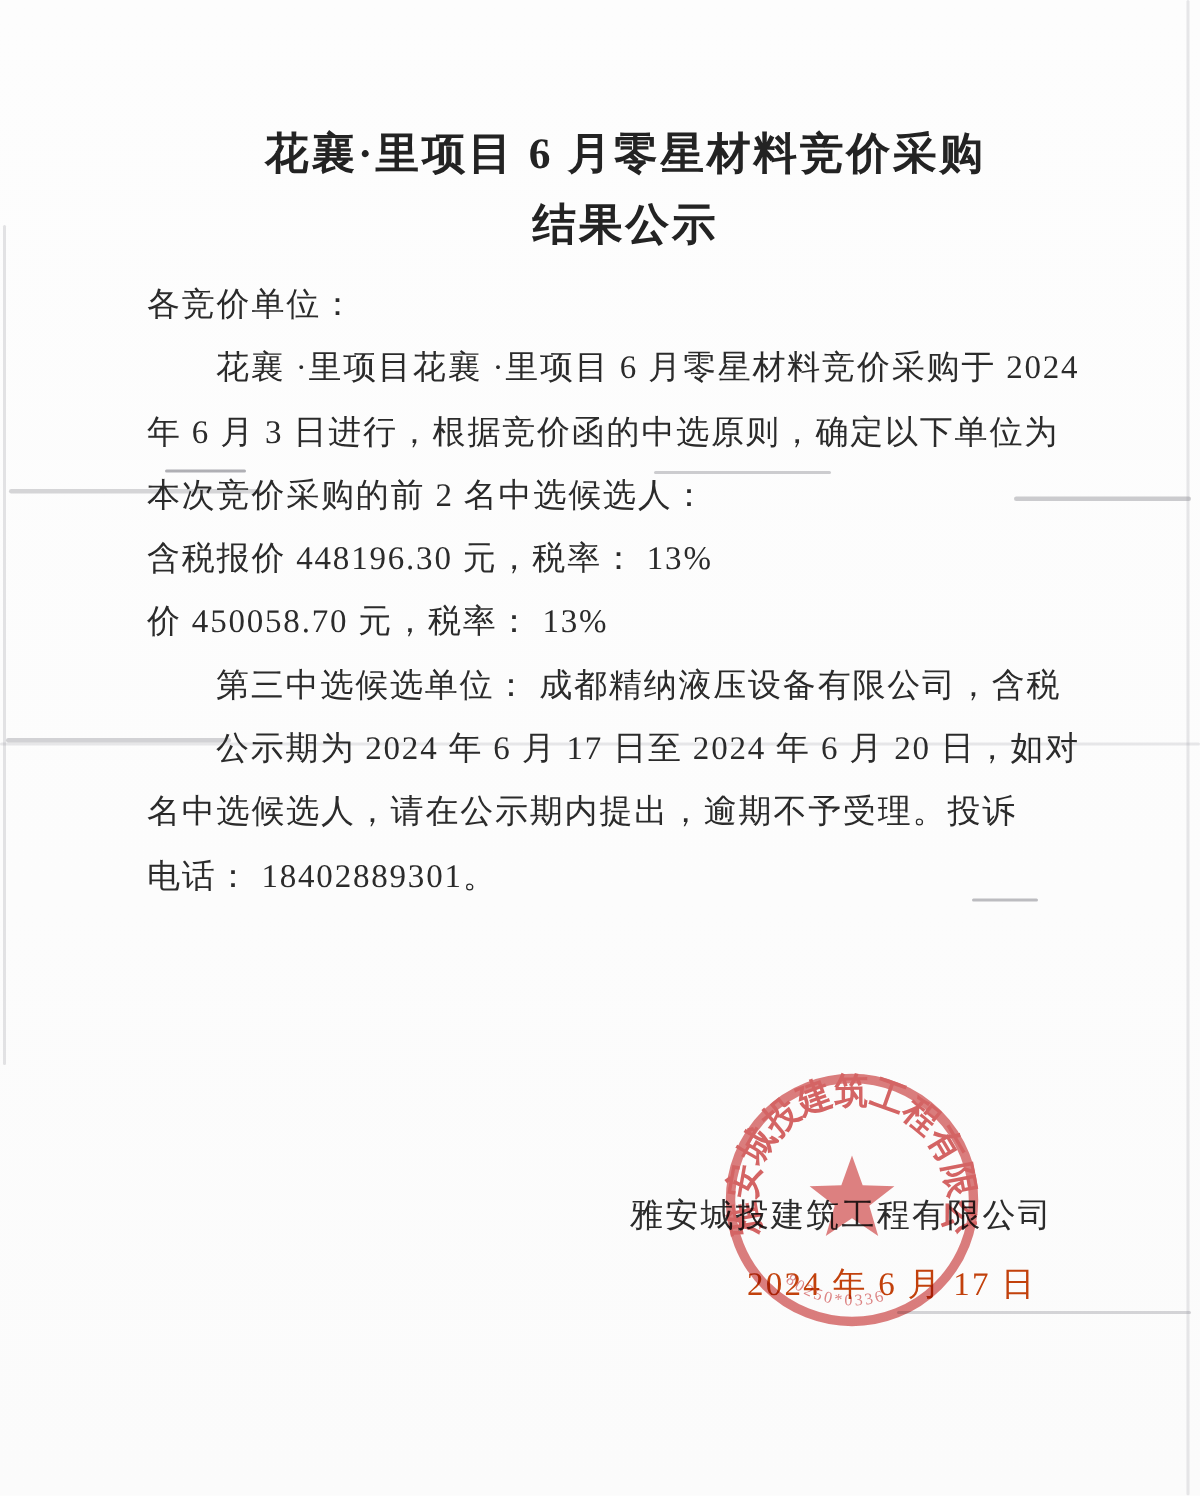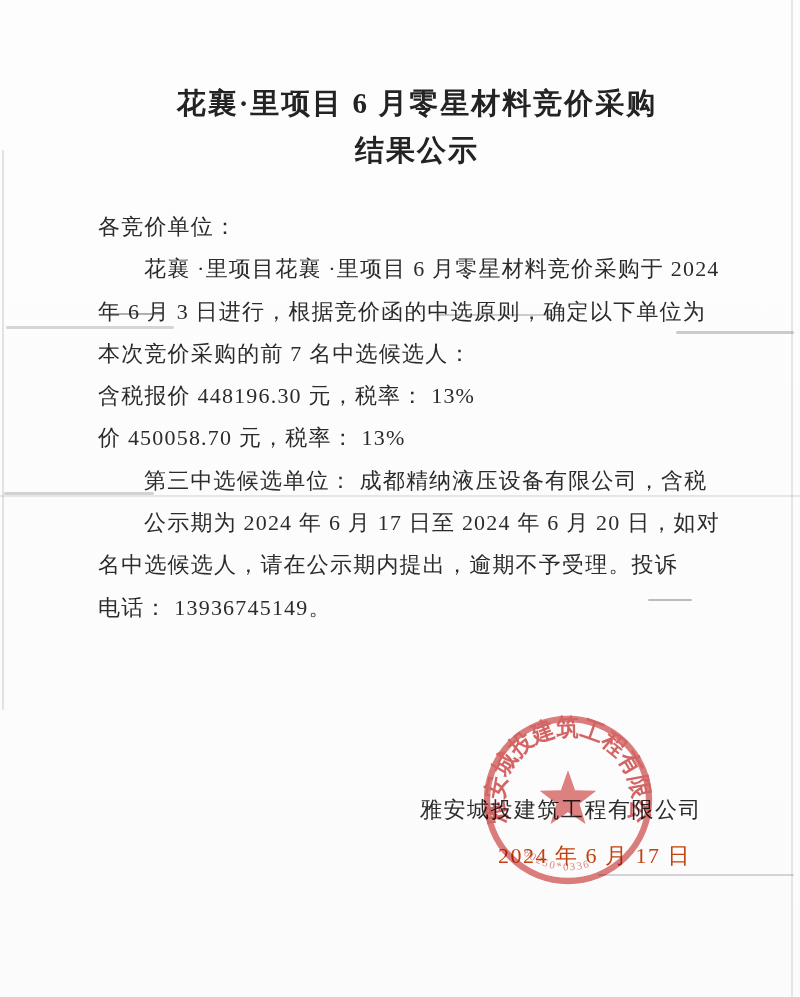--- a/index.html
+++ b/index.html
@@ -7,21 +7,21 @@
     width:800px;height:997px;position:relative;overflow:hidden;
     background:#fcfcfc;
     font-family:"Liberation Serif","DejaVu Serif",serif;
   }
   .page{position:absolute;inset:0;background:linear-gradient(180deg,#fdfdfd 0%,#fcfcfc 60%,#fbfbfb 100%);}
   .title-block{
     position:absolute;top:80px;left:0;right:0;text-align:center;z-index:2;
     color:#232323;font-weight:bold;font-size:29px;line-height:47px;letter-spacing:2px;margin-left:34px;
   }
   .doc-body{
-    position:absolute;top:206px;left:98px;width:620px;z-index:2;
+    position:absolute;top:182px;left:98px;width:620px;z-index:2;
     color:#2b2b2b;font-size:22px;letter-spacing:1.2px;
   }
   .line{height:42.3px;line-height:42.3px;white-space:nowrap;}
   .line.indent{padding-left:46px;}
   .signature-company{
     position:absolute;top:795px;left:420px;z-index:2;
     color:#2b2b2b;font-size:22px;letter-spacing:1.5px;white-space:nowrap;
   }
   .signature-date{
     position:absolute;top:841px;left:498px;z-index:2;
@@ -62,27 +62,27 @@
 
 <div class="title-block">
   <div>花襄·里项目 6 月零星材料竞价采购</div>
   <div>结果公示</div>
 </div>
 
 <div class="doc-body">
   <div class="line">各竞价单位：</div>
   <div class="line indent">花襄 ·里项目花襄 ·里项目 6 月零星材料竞价采购于 2024</div>
   <div class="line">年 6 月 3 日进行，根据竞价函的中选原则，确定以下单位为</div>
-  <div class="line">本次竞价采购的前 7 名中选候选人：</div>
+  <div class="line">本次竞价采购的前 2 名中选候选人：</div>
   <div class="line">含税报价 448196.30 元，税率： 13%</div>
   <div class="line">价 450058.70 元，税率： 13%</div>
   <div class="line indent">第三中选候选单位： 成都精纳液压设备有限公司，含税</div>
   <div class="line indent">公示期为 2024 年 6 月 17 日至 2024 年 6 月 20 日，如对</div>
   <div class="line">名中选候选人，请在公示期内提出，逾期不予受理。投诉</div>
-  <div class="line">电话： 13936745149。</div>
+  <div class="line">电话： 18402889301。</div>
 </div>
 
 <div class="signature-company">雅安城投建筑工程有限公司</div>
 <div class="signature-date">2024 年 6 月 17 日</div>
 
 <svg class="stamp" viewBox="0 0 200 200" xmlns="http://www.w3.org/2000/svg">
   <defs>
     <path id="ringTopPath" d="M 32.3 124.6 A 72 72 0 1 1 167.7 124.6" fill="none"></path>
     <path id="ringBottomPath" d="M 32.4 139 A 78 78 0 0 0 167.6 139" fill="none"></path>
   </defs>

